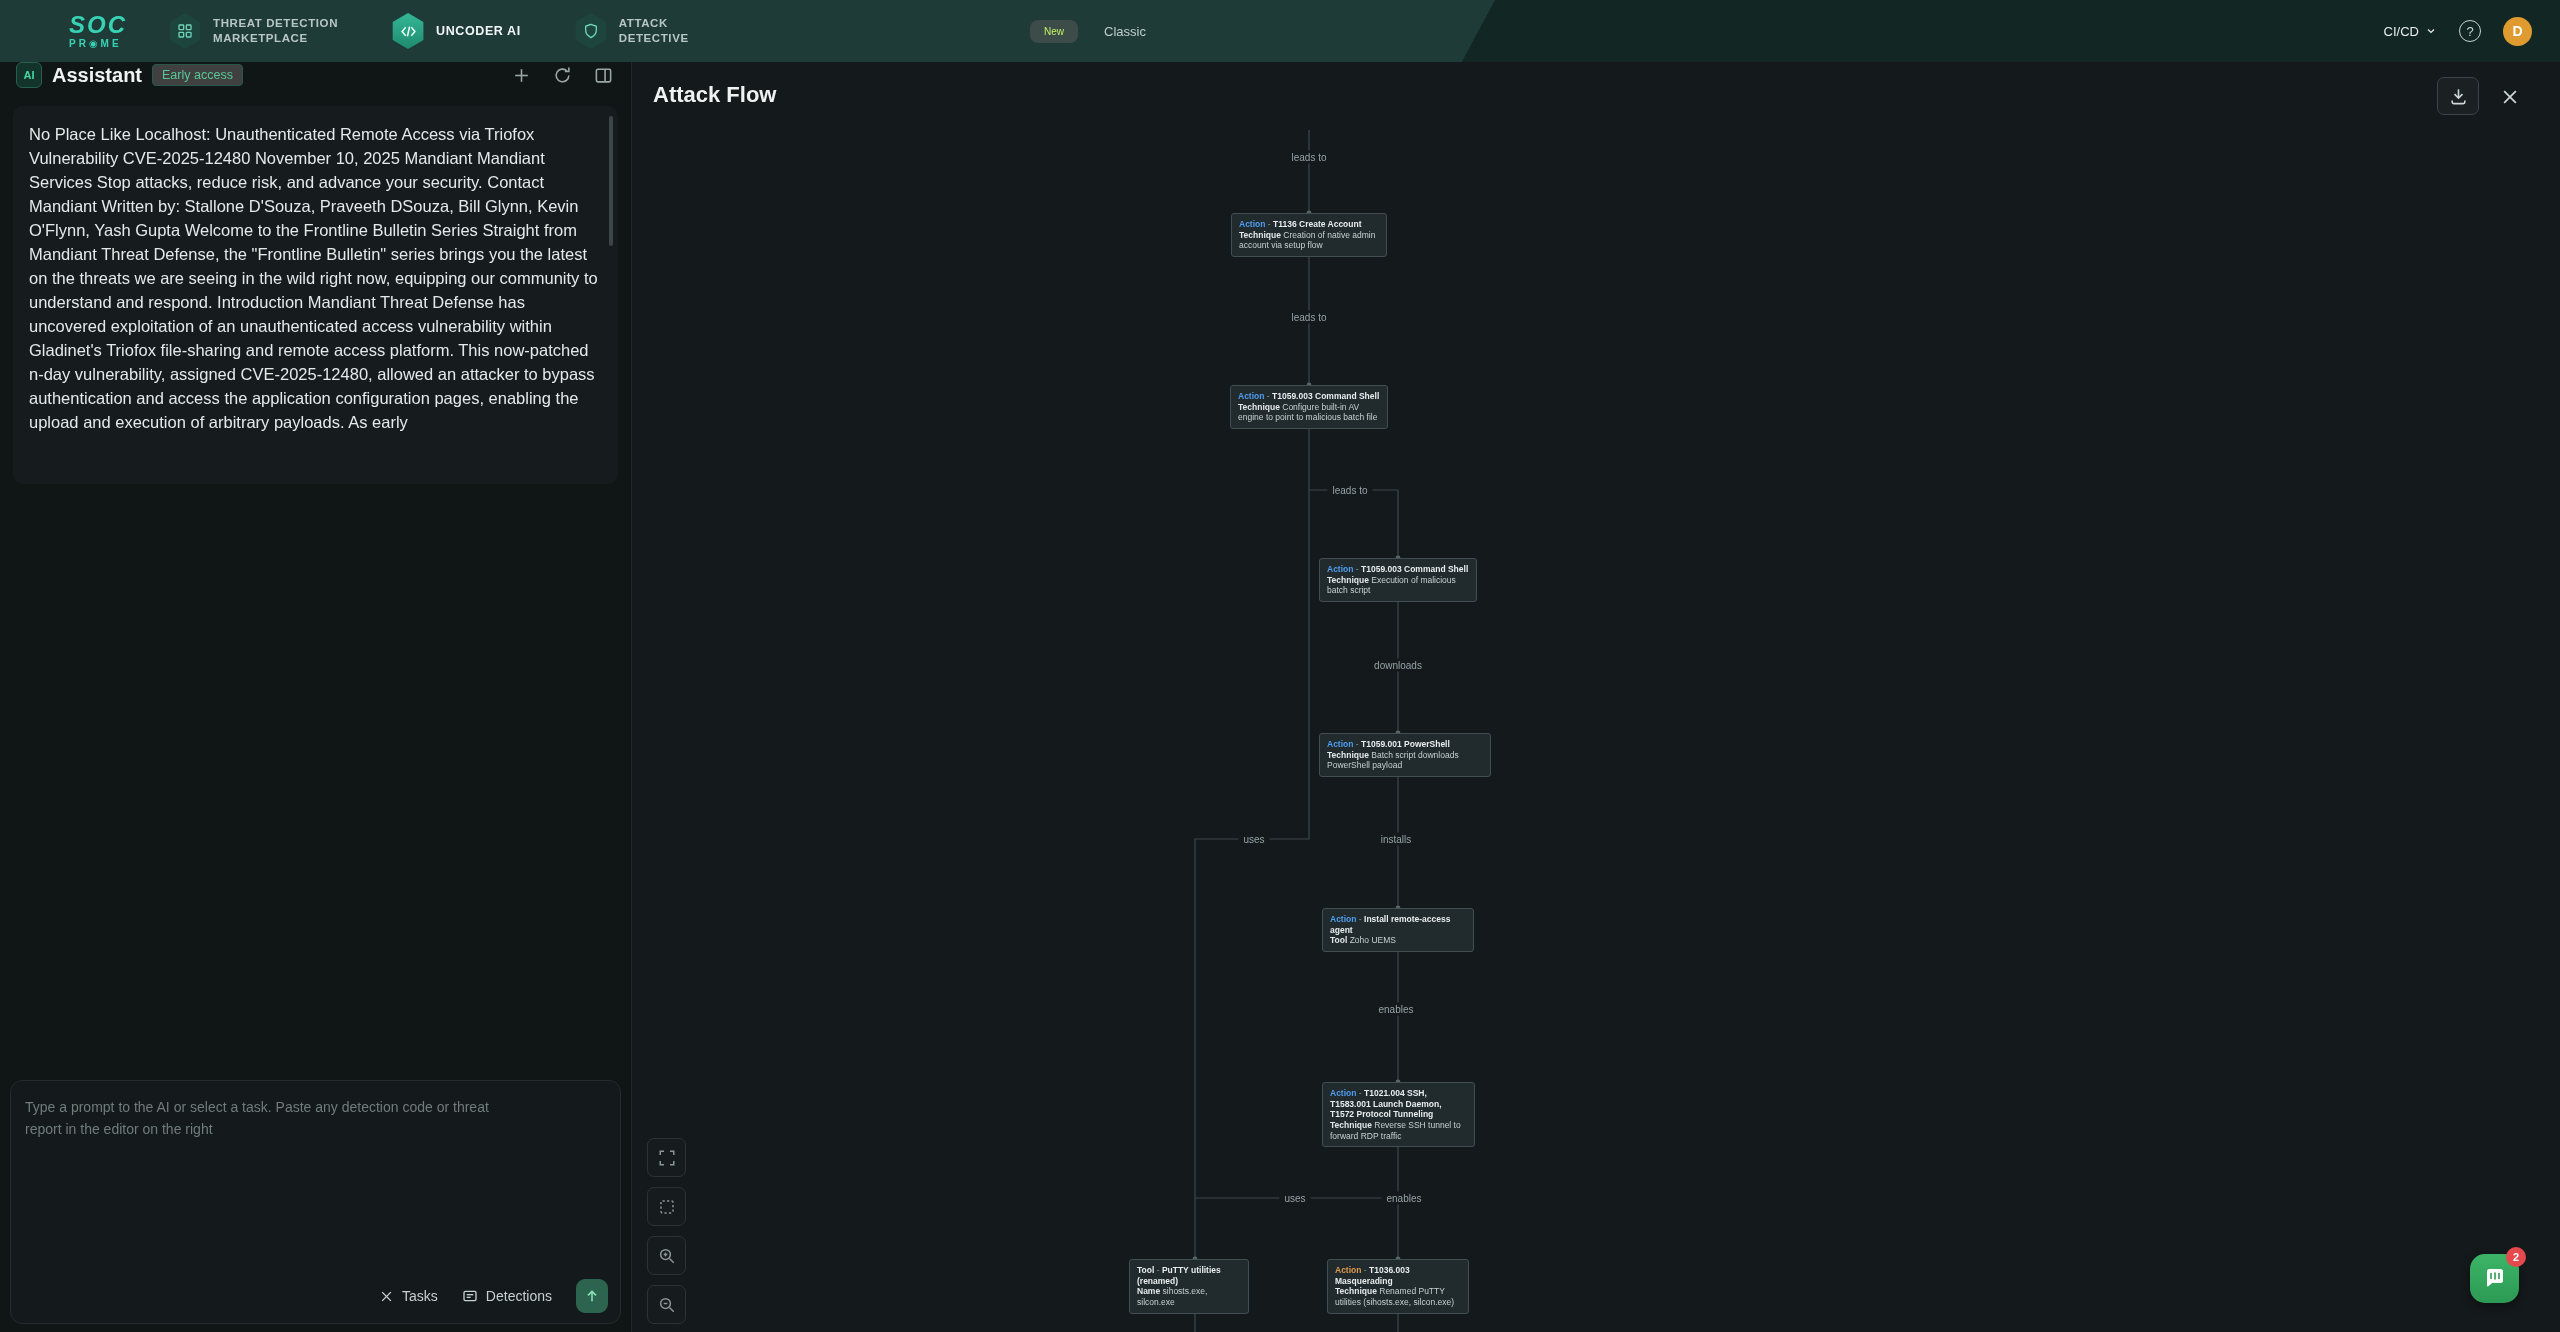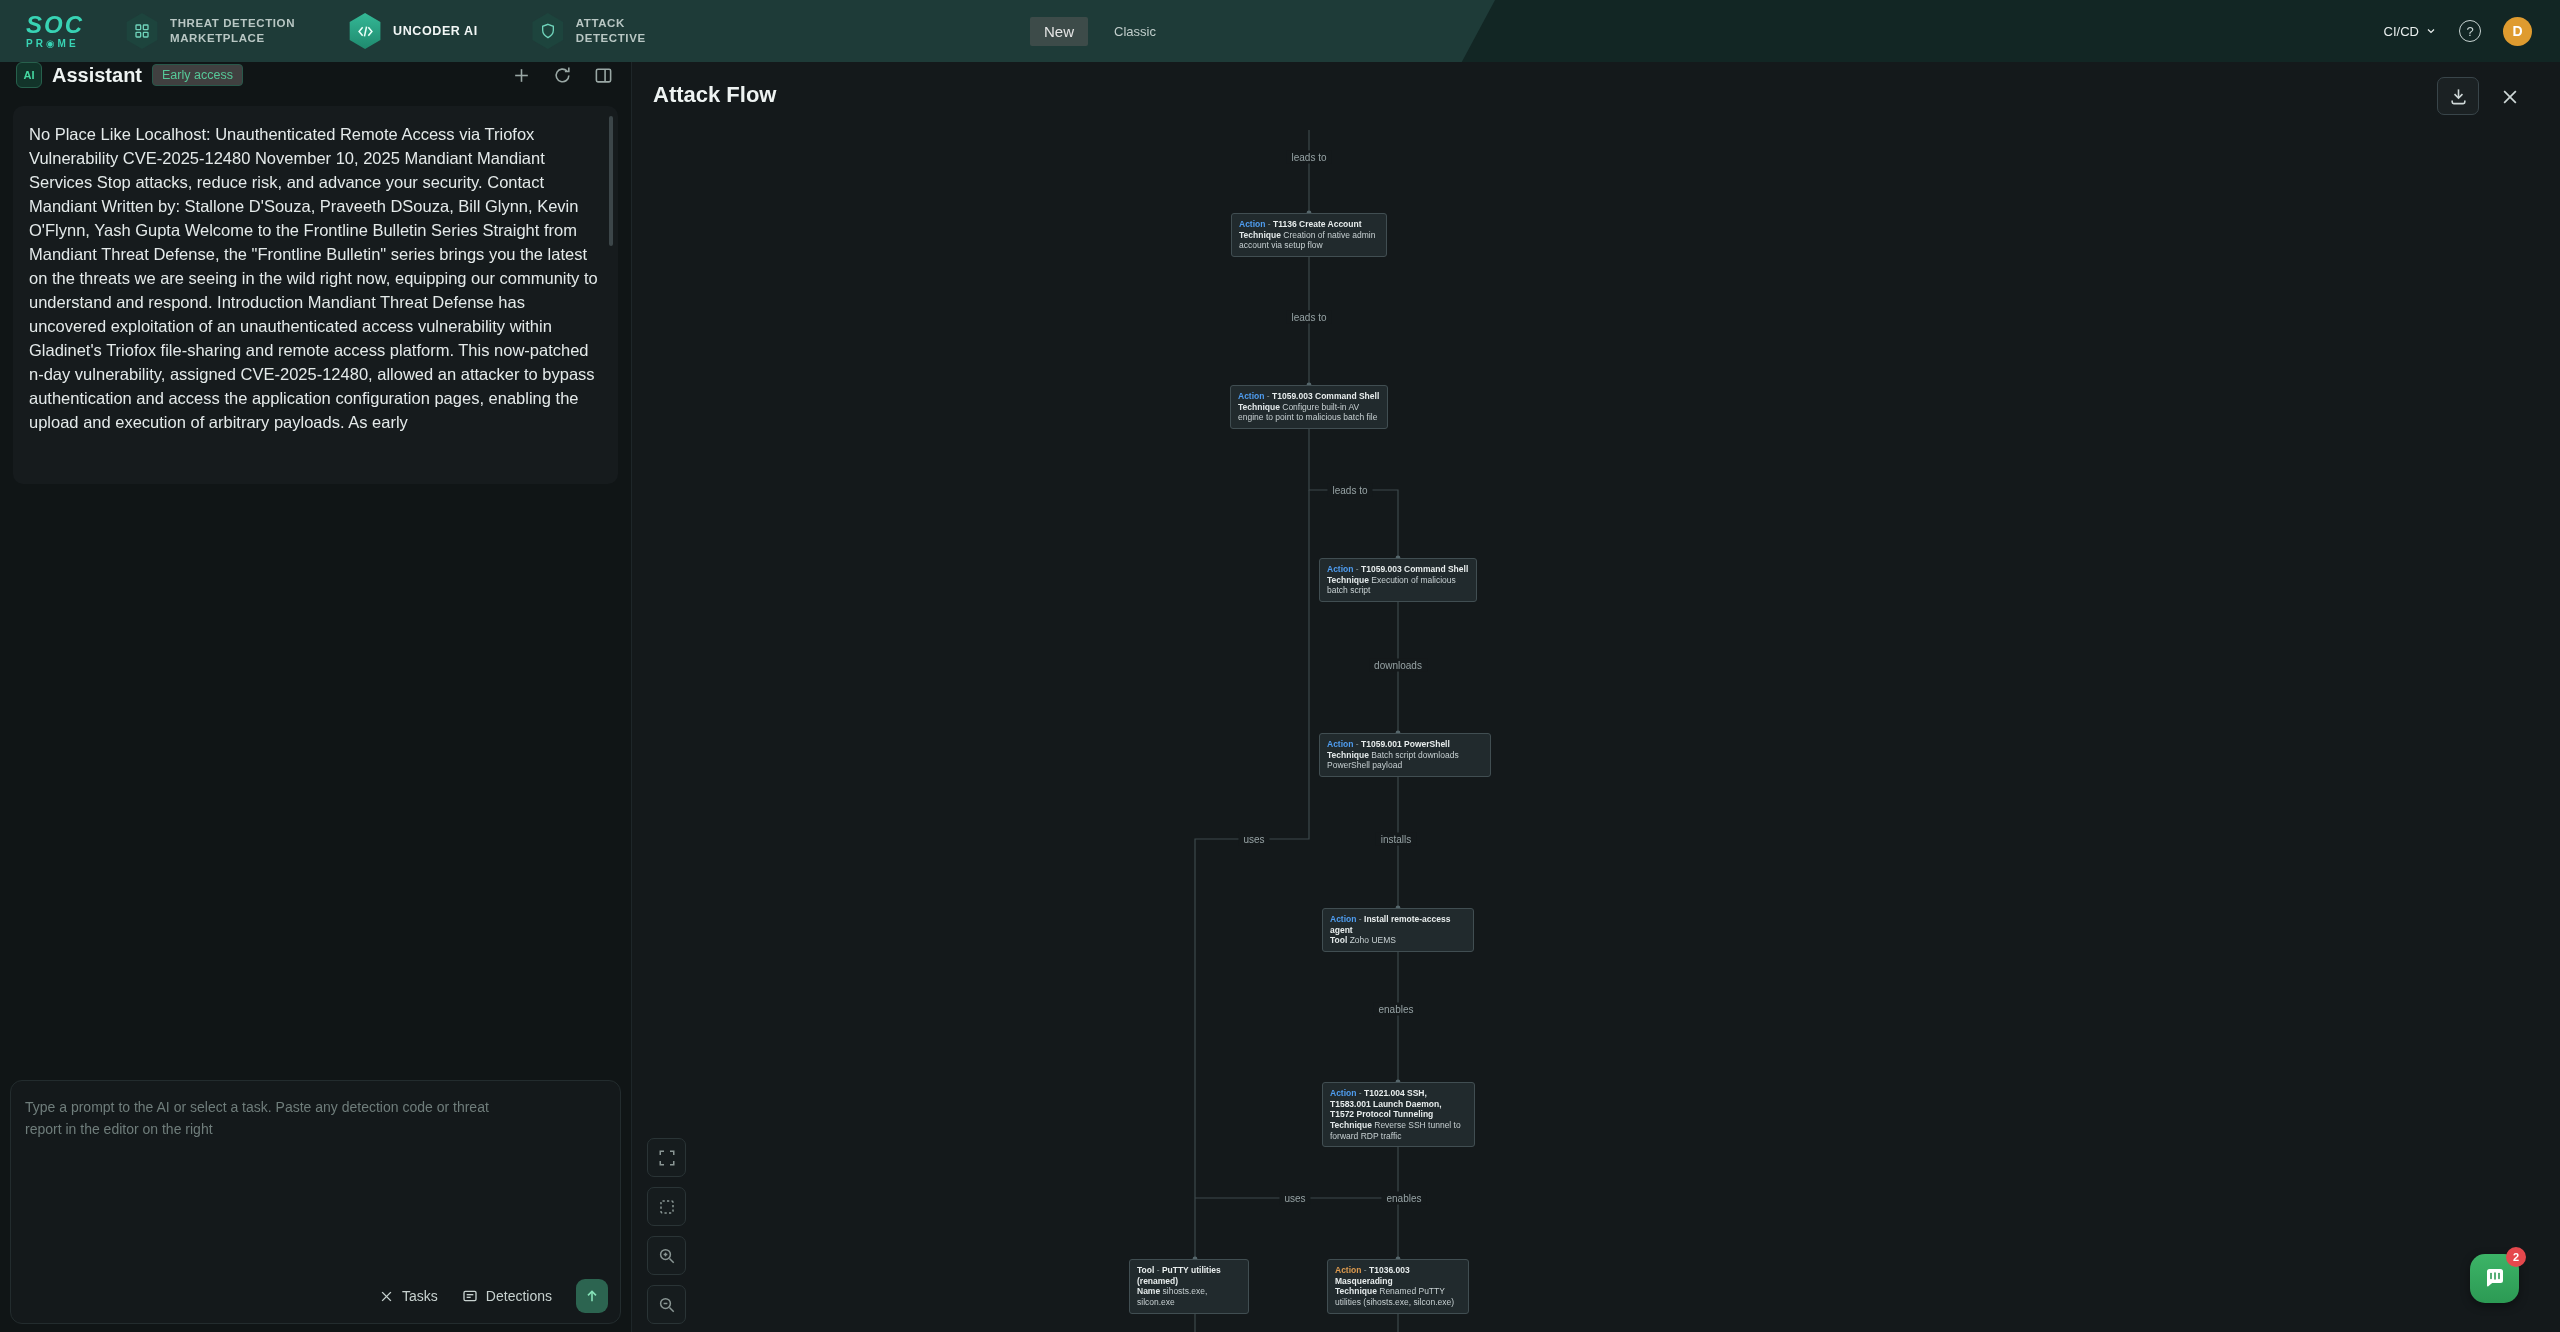--- a/index.html
+++ b/index.html
@@ -1,38 +1,38 @@
 <!DOCTYPE html>
 <html><head>
 <meta charset="utf-8">
 <style>
   * { margin:0; padding:0; box-sizing:border-box; }
   html,body { width:2560px; height:1332px; overflow:hidden; background:#0b0e0f;
     font-family:"Liberation Sans","DejaVu Sans",sans-serif; }
 
   
   .topbar { position:absolute; top:0; left:0; width:2560px; height:62px;
-    background:#122624; display:flex; align-items:center; z-index:20; }
+    background:#122624; display:flex; align-items:center; z-index:20;padding-left:43px; }
   .topbar::before { content:""; position:absolute; inset:0; background:#1e3b38;
     clip-path:polygon(0 0,58.4% 0,57.1% 100%,0 100%); }
   .topbar > * { position:relative; z-index:1; }
   .logo { margin-left:26px; cursor:pointer; line-height:1; }
   .logo-soc { font-size:24px; font-weight:bold; letter-spacing:2px; color:#38d3b4; font-style:italic; }
   .logo-prime { font-size:10px; font-weight:bold; letter-spacing:3px; color:#38d3b4; margin-top:2px; }
   .nav { display:flex; align-items:center; gap:54px; margin-left:42px; }
   .nav-item { display:flex; align-items:center; gap:12px; cursor:pointer; }
   .hex { width:32px; height:36px; clip-path:polygon(50% 0,98% 25%,98% 75%,50% 100%,2% 75%,2% 25%);
     background:#1d443d; display:flex; align-items:center; justify-content:center; color:#6fd3ba; flex:none; }
   .nav-item.active .hex { background:linear-gradient(180deg,#34b896,#1f8a6e); color:#eafff8; }
   .nav-label { font-size:11.5px; font-weight:bold; letter-spacing:.6px; color:#b9c7c4; line-height:1.3; }
   .nav-label span { display:block; }
   .nav-label span:empty { display:none; }
   .nav-item.active .nav-label { color:#f2f7f6; font-size:12.5px; }
   .mode-toggle { position:absolute; left:1030px; top:0; height:62px; display:flex; align-items:center; gap:26px; }
-  .mode-new { background:#3d4b49; color:#e5e5e5; font-size:15px; padding:6px 14px; border-radius:2px; cursor:pointer; }
+  .mode-new { background:#3d4b49; color:#bef264; font-size:10px; padding:6px 14px; border-radius:8px; cursor:pointer; }
   .mode-classic { color:#c2cecc; font-size:13px; cursor:pointer; }
   .topbar-right { margin-left:auto; margin-right:28px; display:flex; align-items:center; gap:22px; }
   .cicd { display:flex; align-items:center; gap:6px; color:#e8eeed; font-size:13px; cursor:pointer; }
   .help { width:22px; height:22px; border:1.5px solid #c8d4d2; border-radius:50%; color:#c8d4d2;
     font-size:13px; display:flex; align-items:center; justify-content:center; cursor:pointer; }
   .avatar { width:29px; height:29px; border-radius:50%; background:#df9b2f; color:#fff; font-weight:bold;
     font-size:14px; display:flex; align-items:center; justify-content:center; cursor:pointer; }
 
   
   .app-body { position:absolute; top:62px; left:0; right:0; bottom:0; display:flex; }

